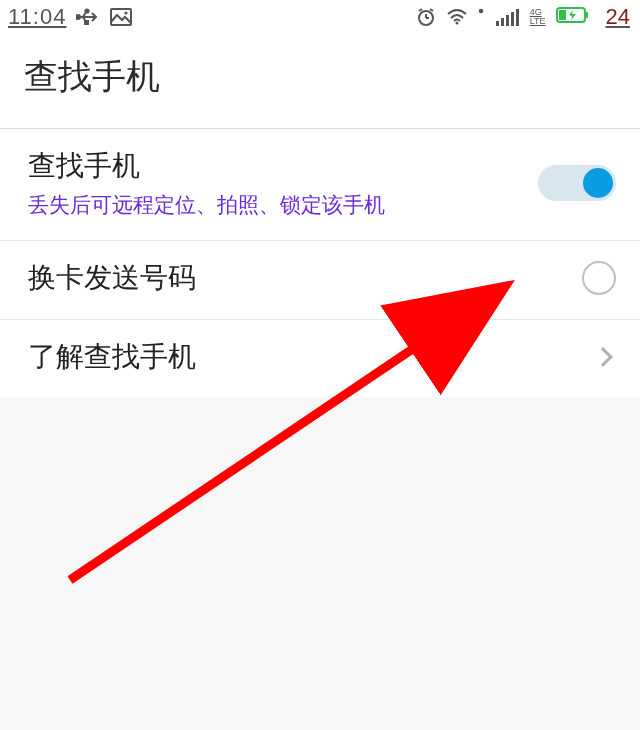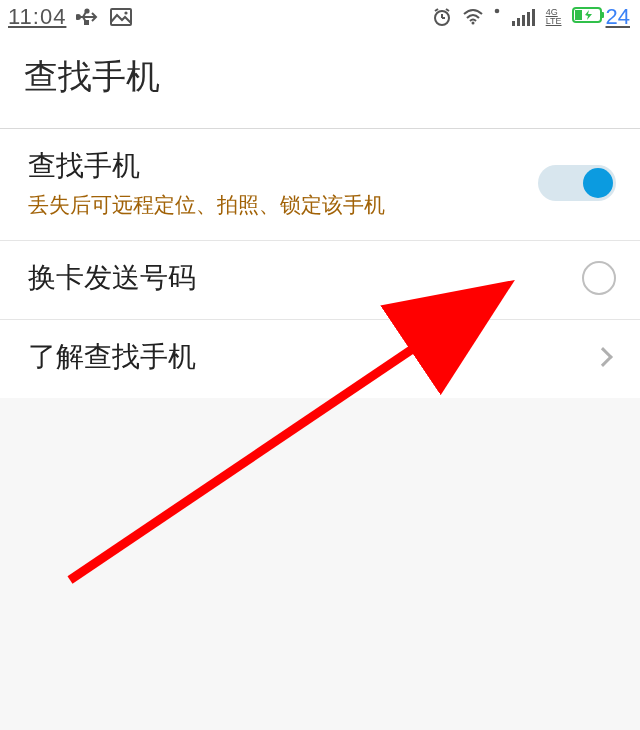--- a/index.html
+++ b/index.html
@@ -19,21 +19,21 @@
       padding: 0 10px 0 8px;
       font-size: 22px;
       color: #555;
       background: #fff;
     }
     .status-left, .status-right { display: flex; align-items: center; text-decoration: underline; }
     .status-left > * { margin-right: 10px; }
     .status-right > * { margin-left: 10px; }
     .time { letter-spacing: 1px; }
     .lte-sup { font-size: 9px; line-height: 9px; display: inline-block; vertical-align: top; margin-left: 11px; }
-    .battery-text { color: #3b82f6; font-size: 22px; margin-left: 0; }
+    .battery-text { color: #7f1d1d; font-size: 22px; margin-left: 16px; }
     
     .header {
       background: #fff;
       padding: 20px 24px 28px;
       border-bottom: 1px solid #d9d9d9;
     }
     .header-title {
       font-size: 34px;
       color: #2a2a2a;
       font-weight: 400;
@@ -48,21 +48,21 @@
     }
     .item:last-child { border-bottom: none; }
     .item-text { flex: 1; }
     .item-title {
       font-size: 28px;
       color: #222;
       line-height: 1.35;
     }
     .item-sub {
       font-size: 21px;
-      color: #a16207;
+      color: #6d28d9;
       margin-top: 6px;
       line-height: 1.3;
     }
     .item-right { display: flex; align-items: center; }
     
     .toggle {
       width: 78px;
       height: 36px;
       border-radius: 18px;
       background: #d8e6ee;

